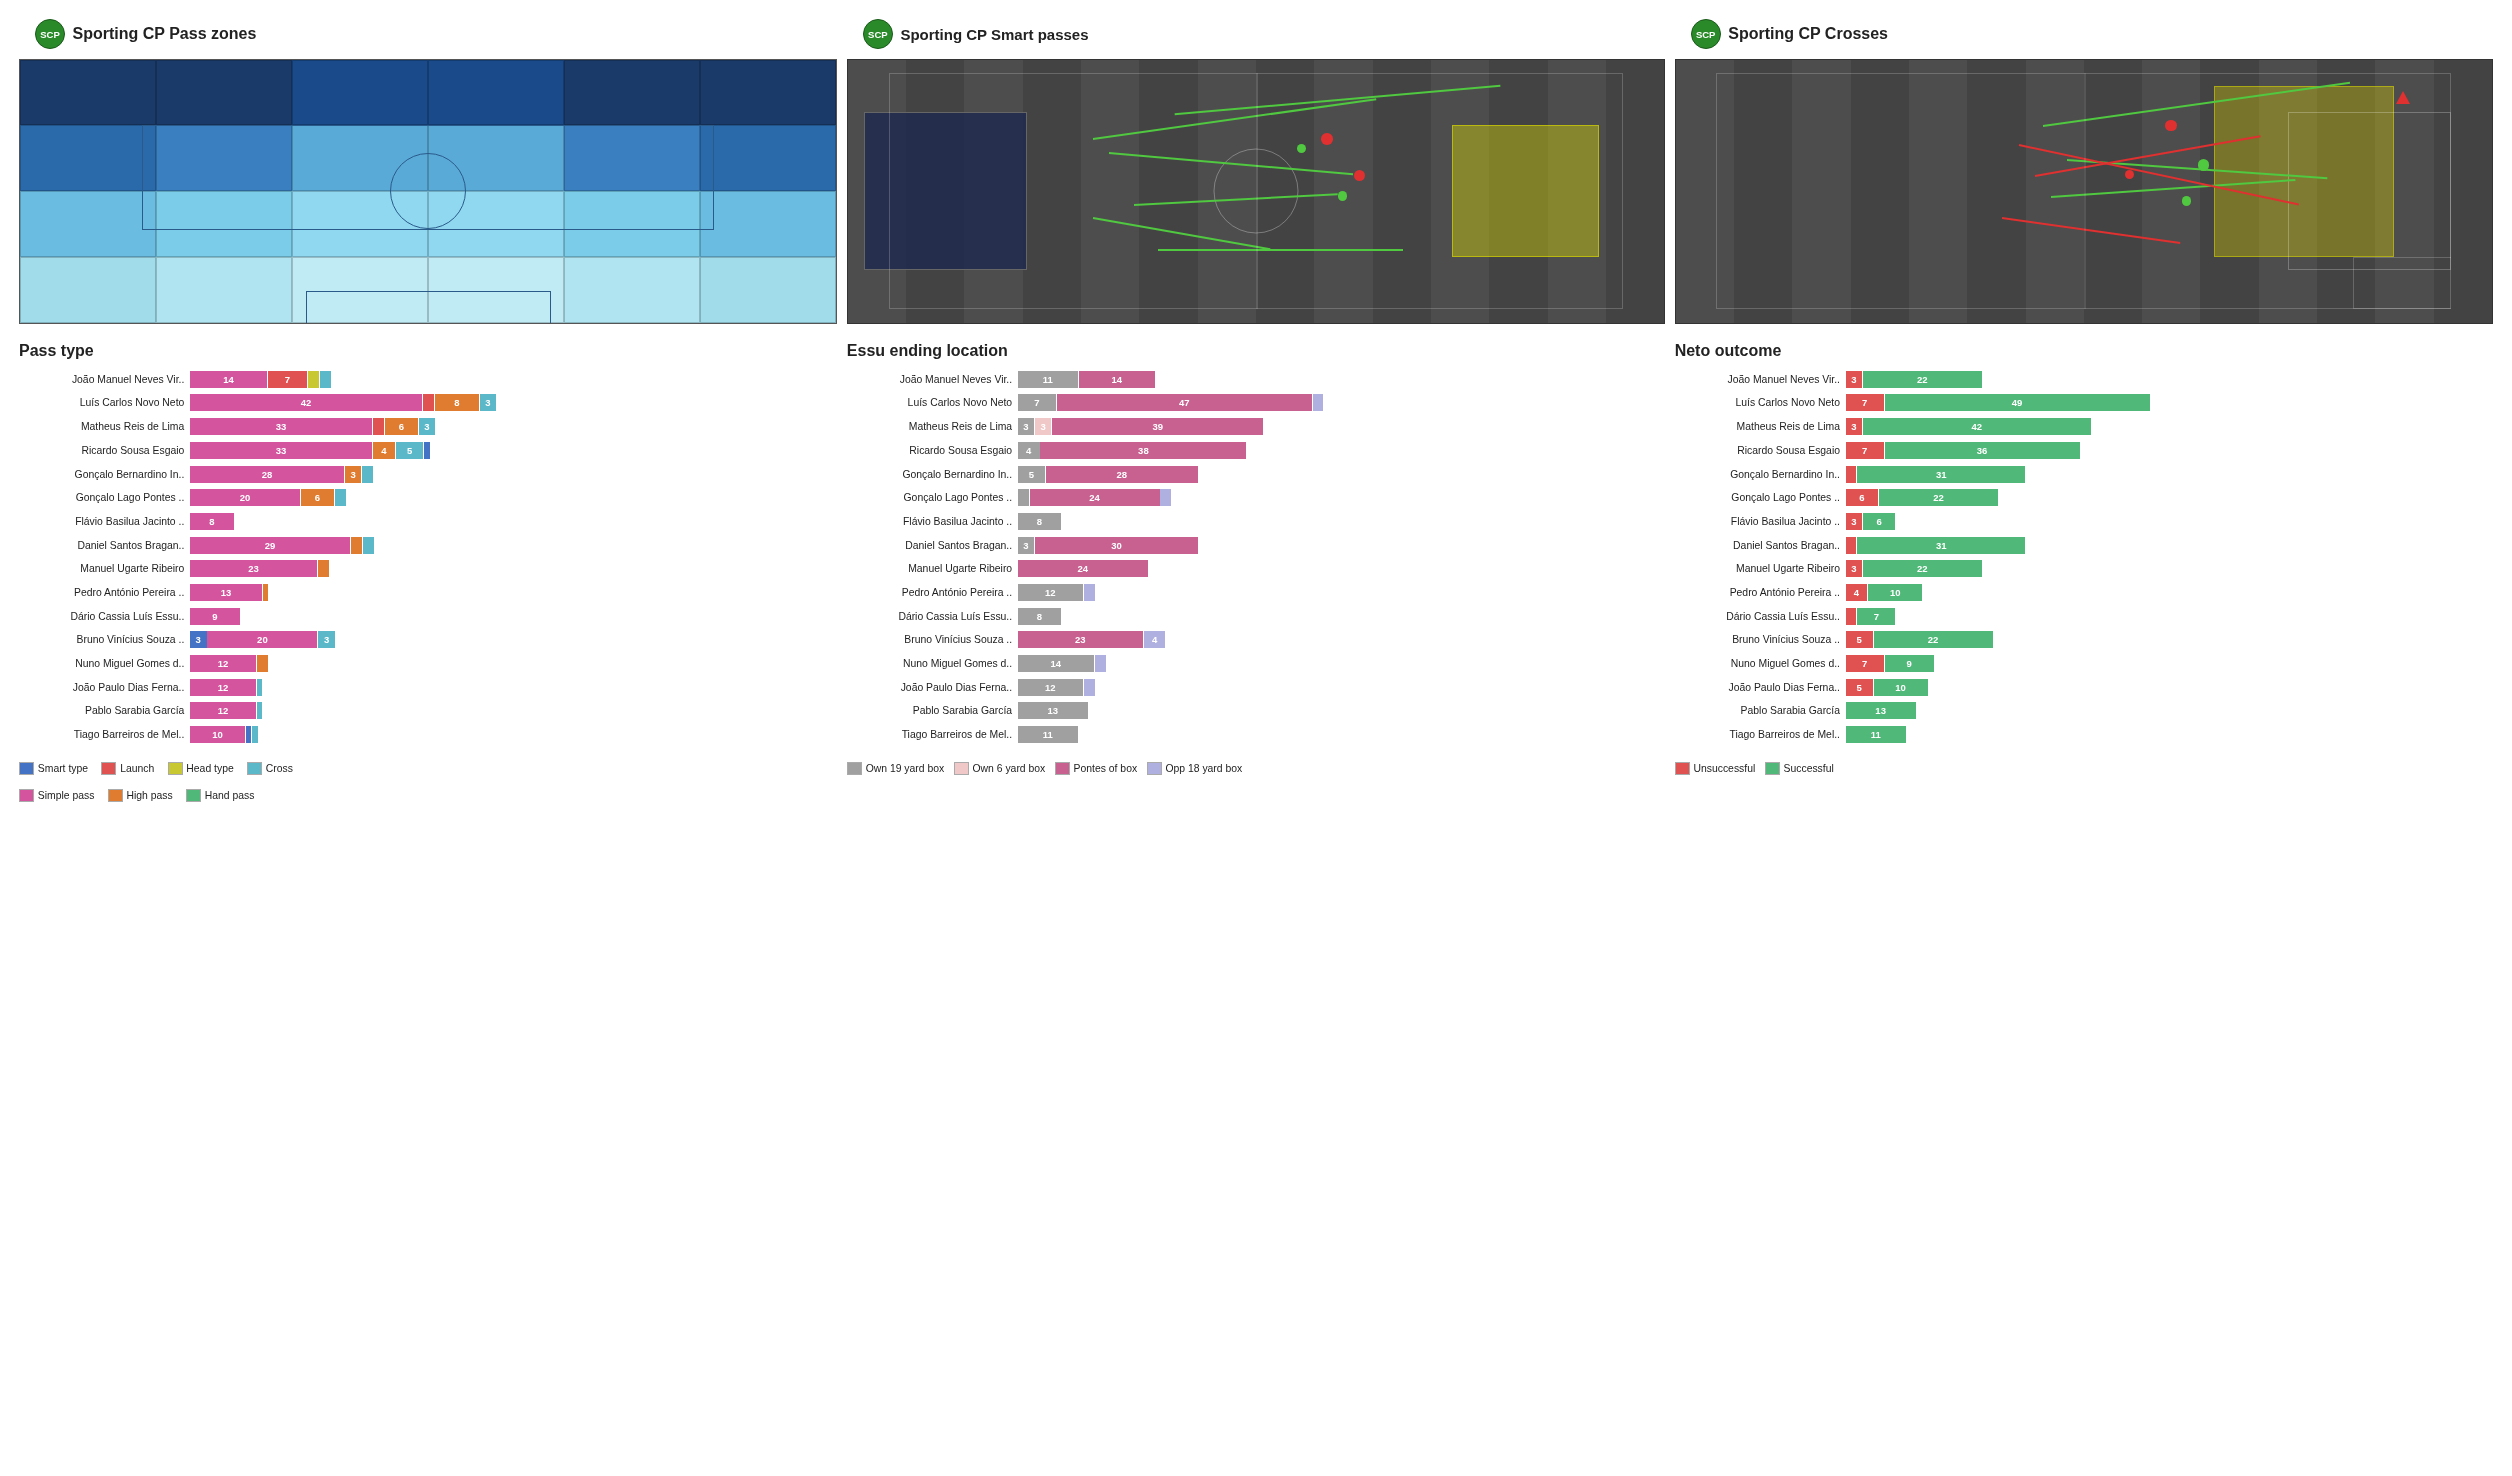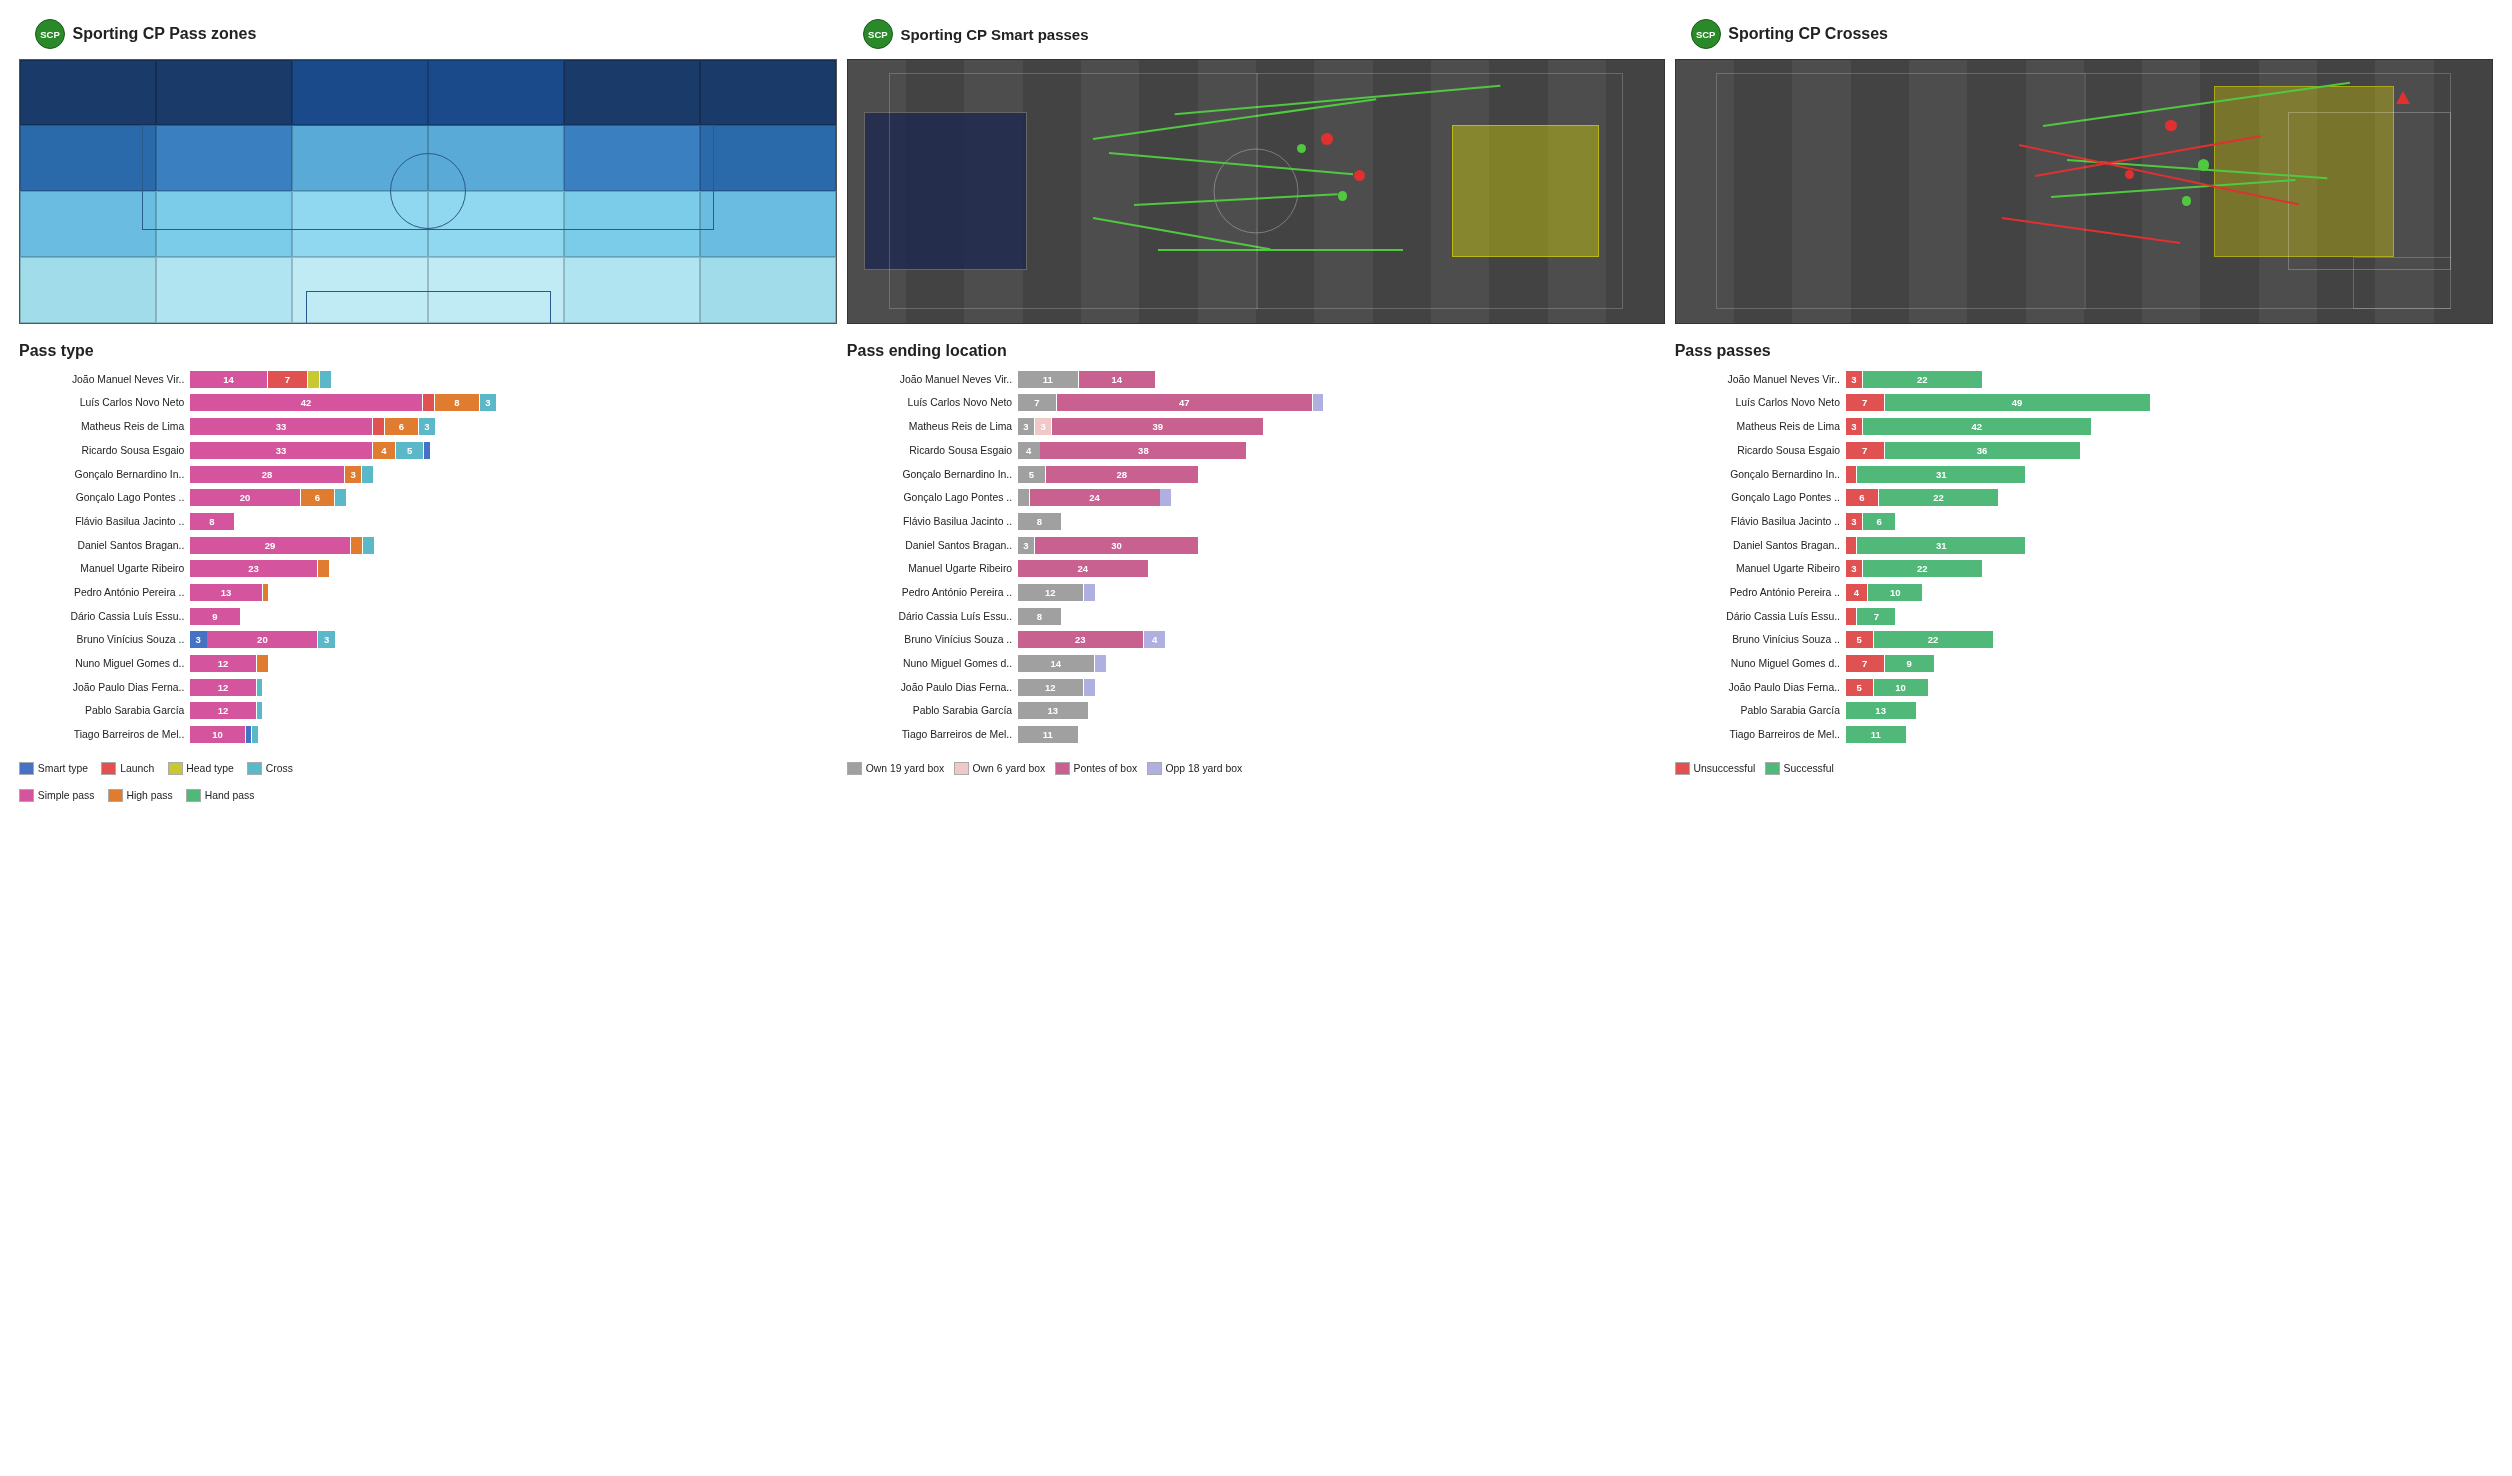--- a/index.html
+++ b/index.html
@@ -340,21 +340,21 @@
         <div style="position:absolute;top:50%;left:60%;width:9.5px;height:9.5px;border-radius:50%;background:#50c840;"></div>
 
         <div style="position:absolute;top:15%;left:40%;width:40%;height:1.9px;background:#50c840;transform:rotate(-5deg);"></div>
 
         <div style="position:absolute;top:72%;left:38%;width:30%;height:1.9px;background:#50c840;"></div>
 
         <div style="position:absolute;top:5%;left:5%;right:5%;bottom:5%;border:1.9px solid rgba(255,255,255,0.2);"></div>
         <div style="position:absolute;top:5%;left:50%;width:1.9px;height:90%;background:rgba(255,255,255,0.15);"></div>
       </div>
       </div>
-      <div class="chart-section-title">Pass ending location</div>
+      <div class="chart-section-title">Essu ending location</div>
       <div class="player-row">
         <div class="player-name">João Manuel Neves Vir..</div>
         <div class="bars">
           <div class="bar c-own18" style="width: 60px;">
             <span class="bar-label">11</span>
           </div>
           <div class="bar c-outside" style="width: 76px;">
             <span class="bar-label">14</span>
           </div>
         </div>
@@ -567,21 +567,21 @@
         <div style="position:absolute;top:38%;left:64%;width:11.4px;height:11.4px;border-radius:50%;background:#50c840;"></div>
         <div style="position:absolute;top:52%;left:62%;width:9.5px;height:9.5px;border-radius:50%;background:#50c840;"></div>
         <div style="position:absolute;top:42%;left:55%;width:9.5px;height:9.5px;border-radius:50%;background:#e03030;"></div>
 
         <div style="position:absolute;top:12%;right:10%;width:0;height:0;border-left:7.6px solid transparent;border-right:7.6px solid transparent;border-bottom:13.3px solid #e03030;"></div>
         <div style="position:absolute;top:5%;left:50%;width:1.9px;height:90%;background:rgba(255,255,255,0.1);"></div>
 
         <div style="position:absolute;bottom:5%;right:5%;width:12%;height:20%;border:1.9px solid rgba(255,255,255,0.2);border-right:none;"></div>
       </div>
       </div>
-      <div class="chart-section-title">Pass passes</div>
+      <div class="chart-section-title">Neto outcome</div>
       <div class="player-row">
         <div class="player-name">João Manuel Neves Vir..</div>
         <div class="bars">
           <div class="bar c-unsuccessful" style="width: 16.3px;">
             <span class="bar-label">3</span>
           </div>
           <div class="bar c-successful" style="width: 119px;">
             <span class="bar-label">22</span>
           </div>
         </div>

